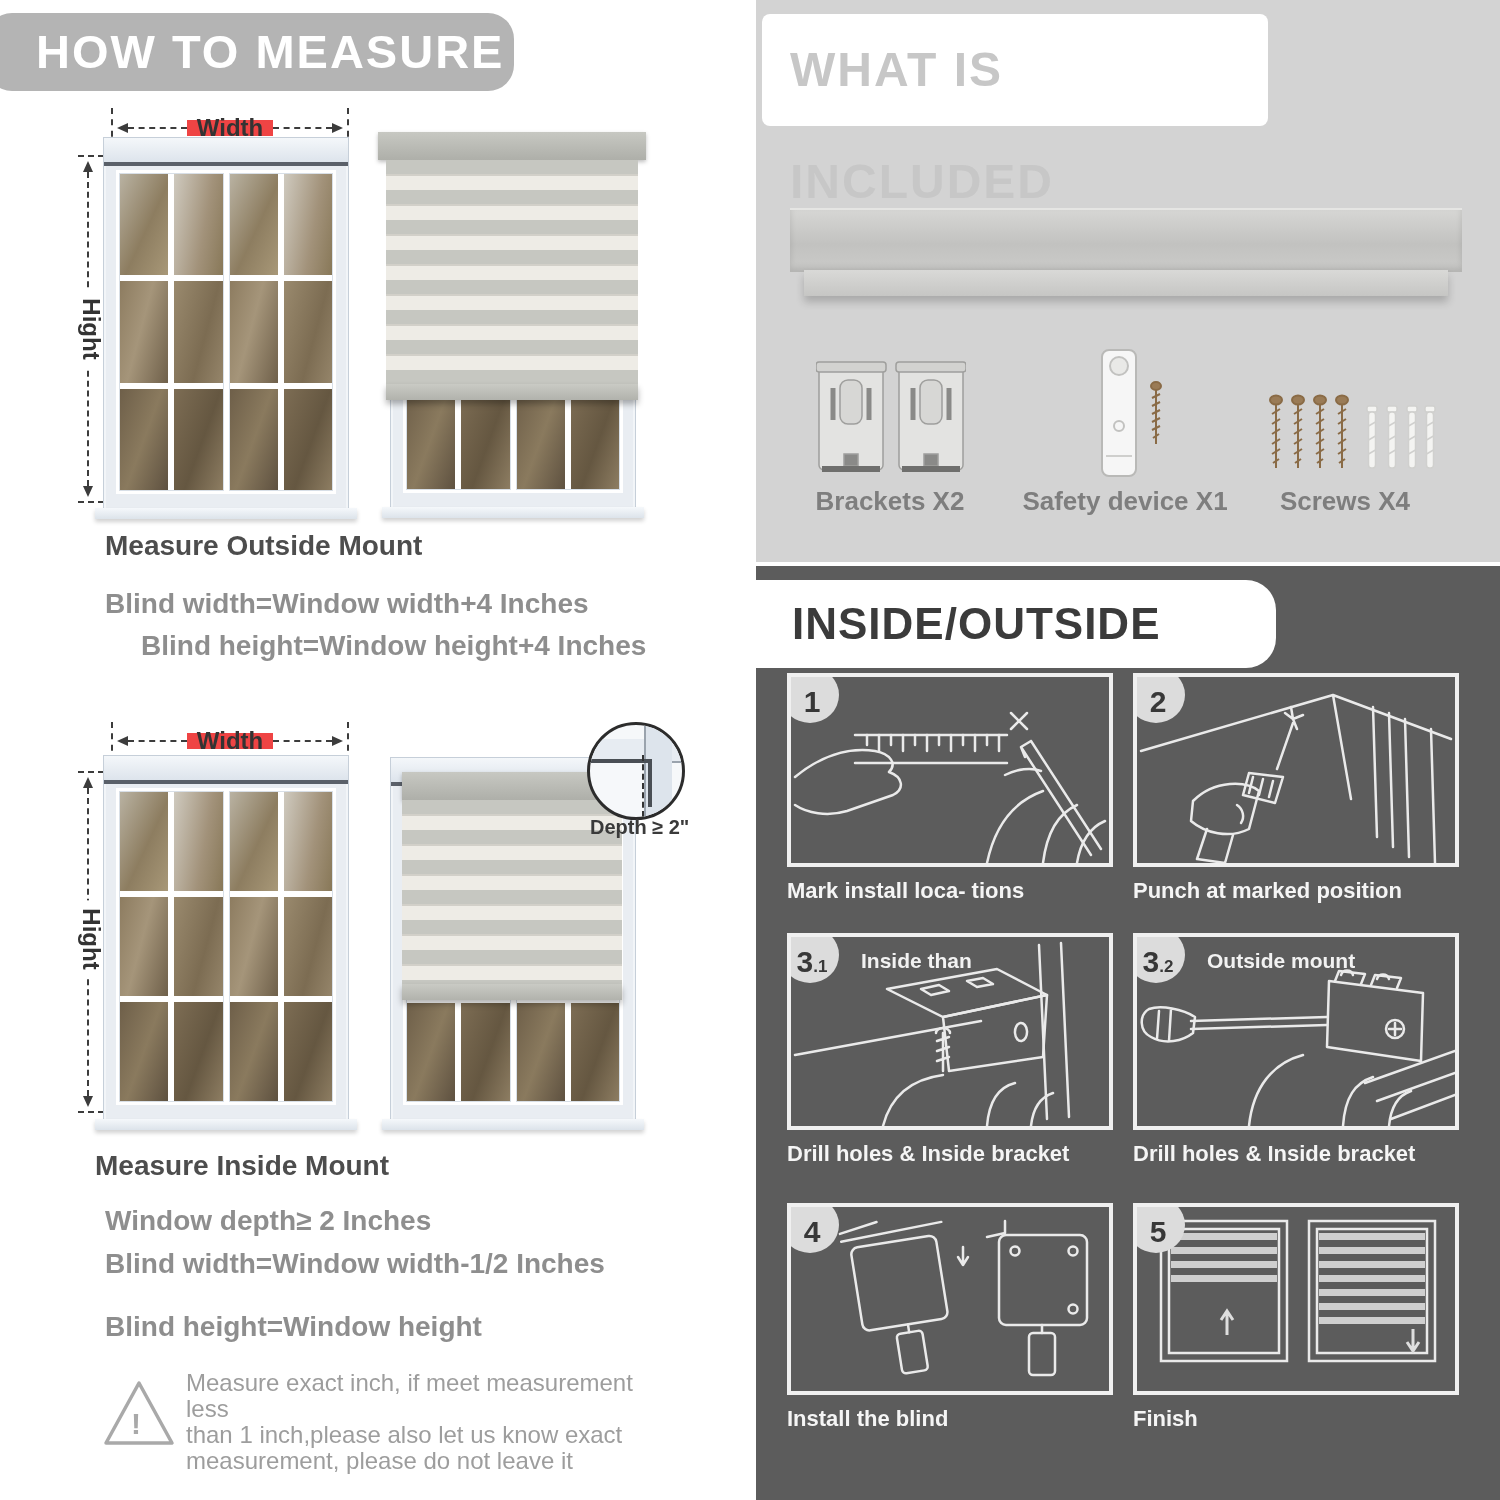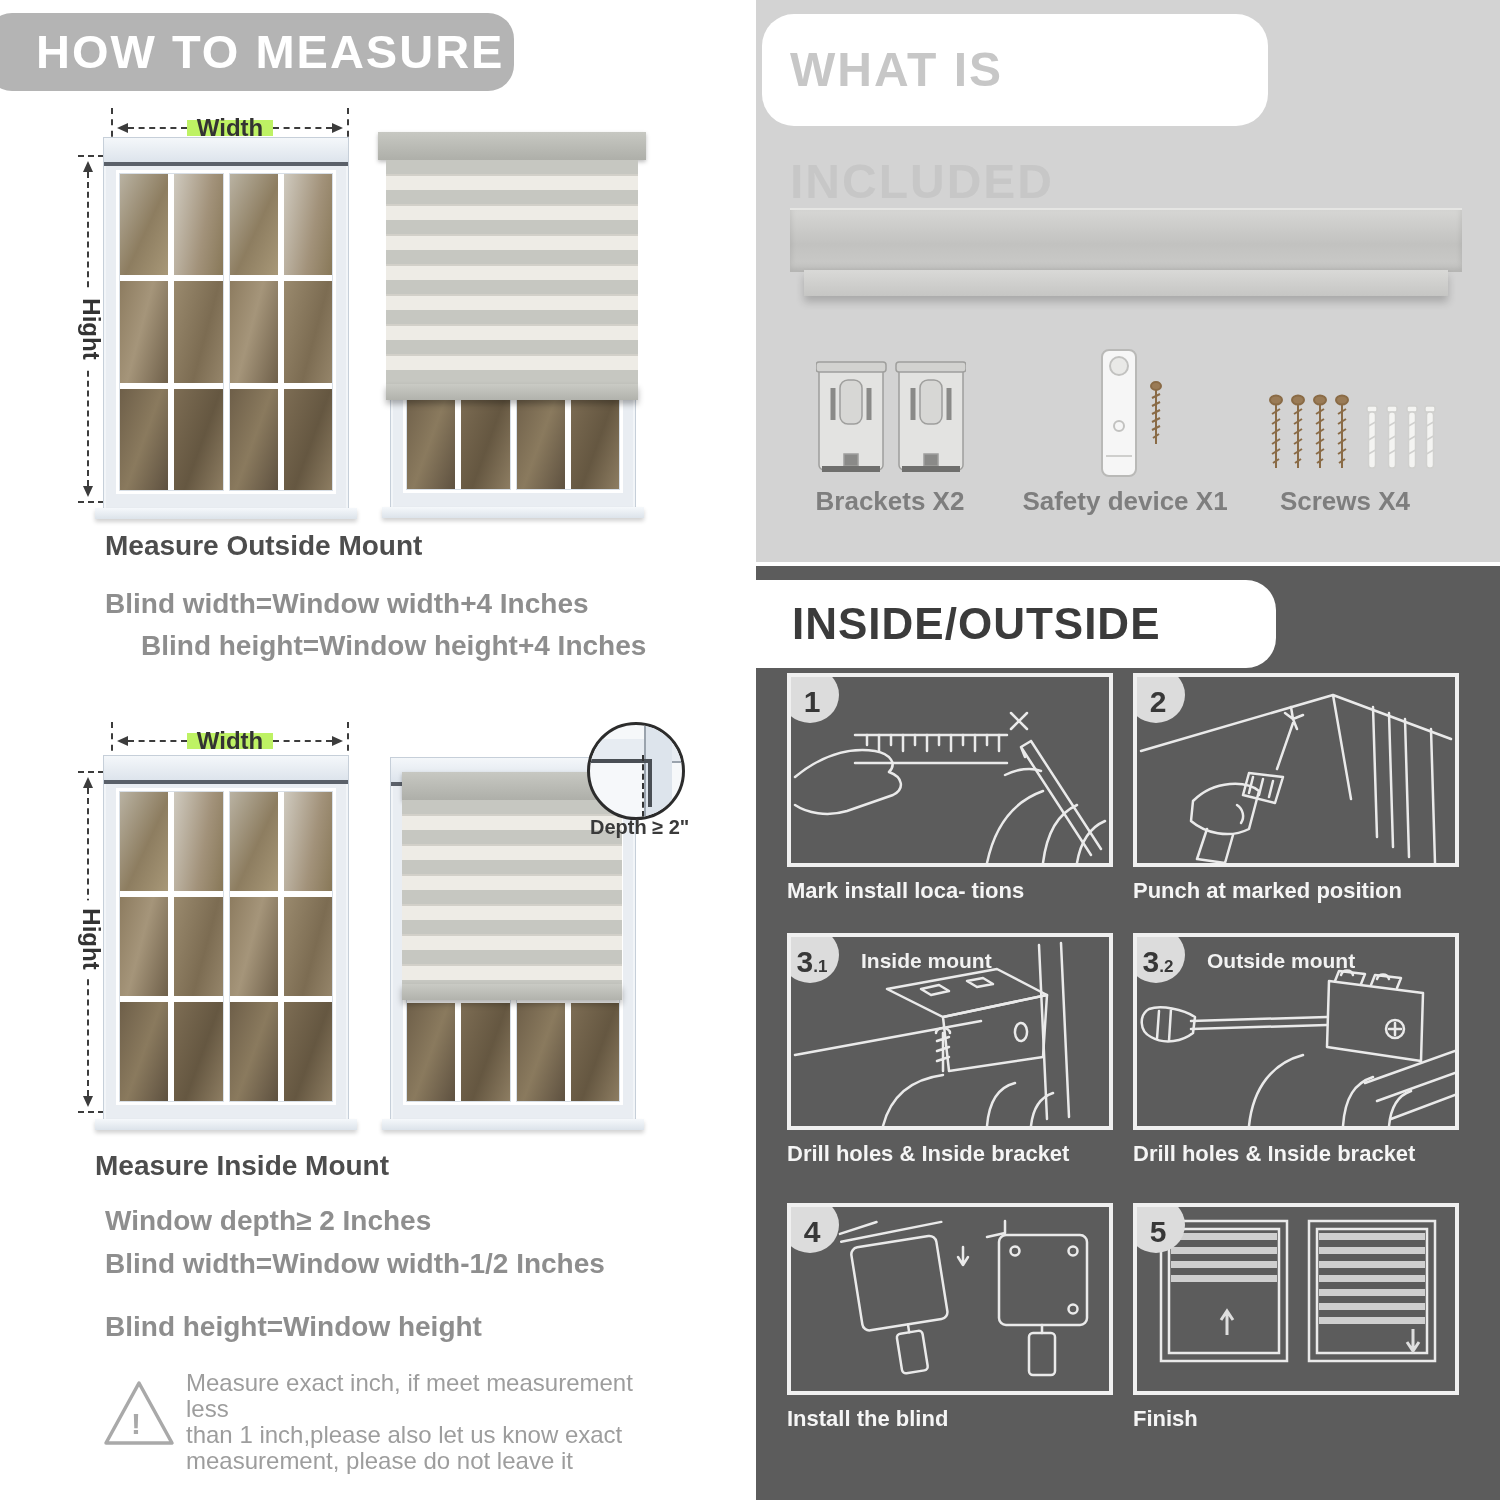--- a/index.html
+++ b/index.html
@@ -44,21 +44,21 @@
   .blind-rail{position:absolute;bottom:0;left:8px;right:8px;height:16px;
     background:linear-gradient(#c9cac4,#b1b2ac);box-shadow:0 4px 6px rgba(0,0,0,.3);}
   .blind.inset .blind-body{left:0;right:0;}
   .blind.inset .blind-rail{left:0;right:0;}
 
   
   .harrow{display:flex;align-items:center;height:16px;}
   .harrow .hline{flex:1;border-top:2px dashed #3c3c3c;}
   .harrow .ah-l{width:0;height:0;border:5px solid transparent;border-right:11px solid #3c3c3c;}
   .harrow .ah-r{width:0;height:0;border:5px solid transparent;border-left:11px solid #3c3c3c;}
-  .harrow .albl{padding:0 10px;font-size:24px;font-weight:bold;color:#333;background:#bef264;line-height:16px;}
+  .harrow .albl{padding:0 10px;font-size:24px;font-weight:bold;color:#333;background:#ef4444;line-height:16px;}
   .vtick{border-left:2px dashed #3c3c3c;width:0;}
   .htick{border-top:2px dashed #3c3c3c;height:0;}
   .varrow{display:flex;flex-direction:column;align-items:center;width:16px;}
   .varrow .vline{flex:1;border-left:2px dashed #3c3c3c;}
   .varrow .av-t{width:0;height:0;border:5px solid transparent;border-bottom:11px solid #3c3c3c;}
   .varrow .av-b{width:0;height:0;border:5px solid transparent;border-top:11px solid #3c3c3c;}
   .vlbl{font-size:24px;font-weight:bold;color:#333;background:#fff;transform:rotate(90deg);
     transform-origin:center;white-space:nowrap;padding:0 8px;}
 
   
@@ -73,21 +73,21 @@
   
   .warn-text{font-size:24px;color:#9d9d9d;line-height:26px;white-space:pre-line;}
   .warn-mark{position:absolute;left:0;top:0;width:72px;height:72px;text-align:center;
     font-size:30px;font-weight:bold;color:#a9a9a9;line-height:98px;}
 
   
   .panel-light{left:756px;top:0;width:744px;height:562px;background:#d3d3d3;}
   .panel-dark{left:756px;top:566px;width:744px;height:934px;background:#5c5c5c;}
 
   .included-header{left:6px;top:14px;width:506px;height:112px;background:#ffffff;
-    border-radius:32px;color:#c7c7c7;font-size:48px;font-weight:bold;line-height:112px;
+    border-radius:8px;color:#c7c7c7;font-size:48px;font-weight:bold;line-height:112px;
     padding-left:28px;letter-spacing:2px;box-sizing:border-box;}
   .blind-title{left:0;top:146px;width:744px;text-align:center;font-size:30px;
     font-weight:bold;color:#787878;}
   .bar-main{left:34px;top:208px;width:672px;height:62px;
     background:linear-gradient(#d6d6d4,#c2c2c0 55%,#cbcbc9);border-top:2px solid #e5e5e3;
     box-shadow:inset 0 -4px 6px rgba(0,0,0,.12);}
   .bar-rail{left:48px;top:270px;width:644px;height:26px;
     background:linear-gradient(#d9d9d7,#c6c6c4);box-shadow:0 6px 9px rgba(0,0,0,.2);}
   .inc-label{top:486px;text-align:center;font-size:26px;font-weight:bold;color:#7e7e7e;}
 
@@ -457,21 +457,21 @@
         <path d="M152,80 L256,58 L252,120 L158,134 Z"></path>
         <path d="M130,52 l18,-4 l10,6 l-18,4 Z M176,44 l16,-3 l10,6 l-16,3 Z"></path>
         <path d="M224,96 a6,9 0 1,0 12,-2 a6,9 0 1,0 -12,2"></path>
         <path d="M152,134 L152,96 M146,104 l12,-4 M146,114 l12,-4 M146,124 l12,-4 M145,96 a7,5 0 1,1 14,0"></path>
         <path d="M92,189 C100,158 122,142 152,138 M196,189 C198,164 208,150 224,146 M240,189 C242,170 250,160 262,156"></path>
       </svg>
       <span class="badge">
           <b>3</b>
           <i>.1</i>
         </span>
-      <span class="step-title">Inside mount</span>
+      <span class="step-title">Inside than</span>
     </div>
     <div class="step-caption">Drill holes &amp;  Inside bracket</div>
   </div>
 
   <div class="step-block" style="left:377px;top:367px;">
     <div class="step-frame" style="height:197px;">
       <svg class="lineart" width="318" height="189" viewBox="0 0 318 189">
         <path d="M192,44 L286,56 L284,124 L190,110 Z"></path>
         <path d="M198,44 l4,-10 l26,3 l-4,10 M234,48 l4,-10 l26,3 l-4,10"></path>
         <path d="M204,38 c2,-6 10,-6 12,0 M240,42 c2,-6 10,-6 12,0"></path>

